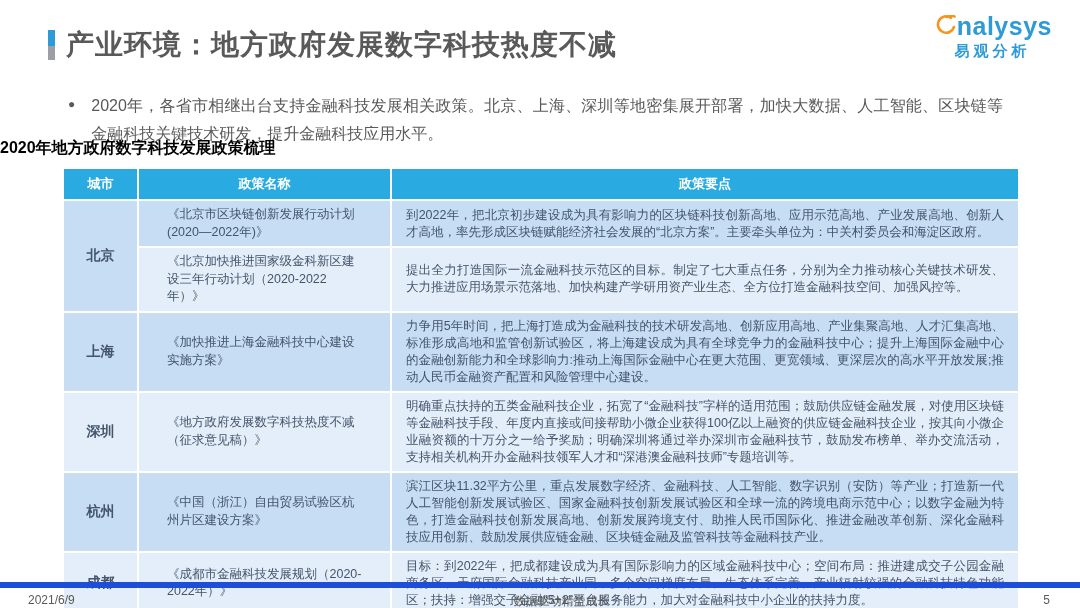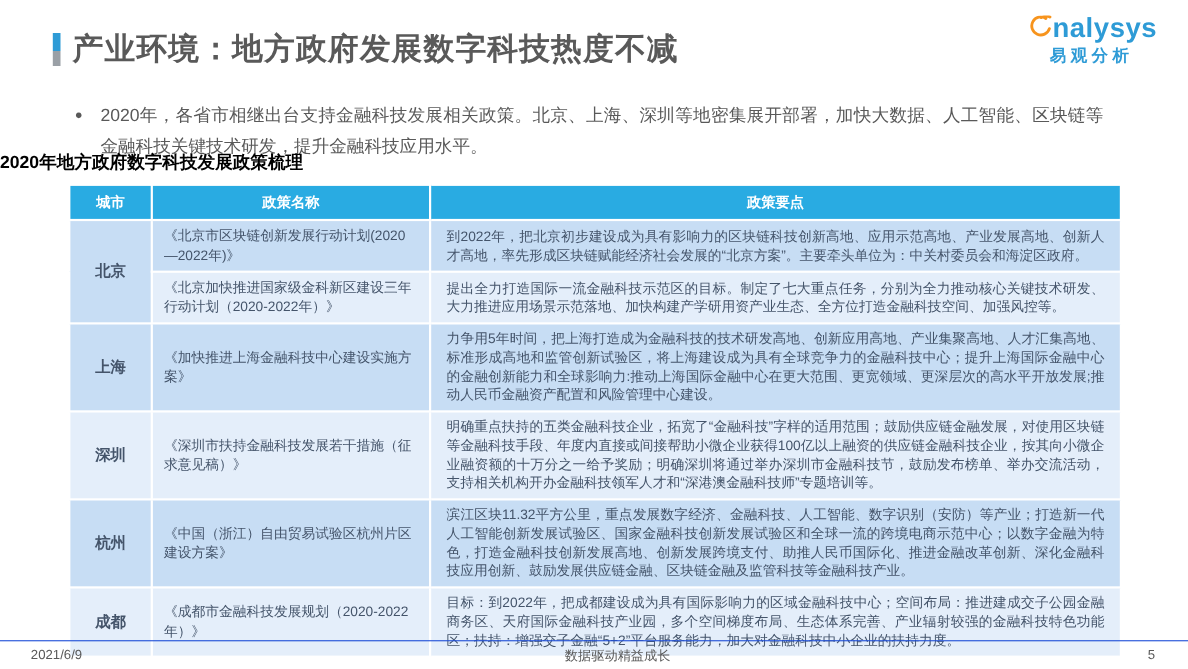--- a/index.html
+++ b/index.html
@@ -34,30 +34,30 @@
                  font-size: 16px; font-weight: bold; color: #000000; }
   .policy-table { position: absolute; top: 167px; left: 62px; width: 956px;
                   border-collapse: collapse; table-layout: fixed; }
   .policy-table th, .policy-table td { border: 2px solid #ffffff; }
   .policy-table th {
     background: var(--header-bg, #29ABE2); color: #ffffff;
     font-size: 13px; font-weight: bold; height: 32px; text-align: center;
   }
   .policy-table td { color: #44546A; vertical-align: middle; }
   td.city-cell { text-align: center; font-size: 14px; font-weight: bold; }
-  td.name-cell { font-size: 12.5px; line-height: 1.4; padding: 5px 10px; }
+  td.name-cell { font-size: 12.5px; line-height: 1.4; padding: 5px 28px; }
   td.points-cell { font-size: 12.5px; line-height: 1.36; padding: 5px 14px; text-align: justify; }
   .bg-a { background: var(--row-dark, #C7DDF4); }
   .bg-b { background: var(--row-light, #E4EEFA); }
 
   .watermark { position: absolute; top: 290px; left: 560px; opacity: 0.22; pointer-events: none; }
 
   
   .footer { position: absolute; left: 0; bottom: 0; width: 1080px; height: 26px;
-            border-top: 1px solid #1d4ed8; font-size: 12px; color: #595959; }
+            border-top: 6px solid #1d4ed8; font-size: 12px; color: #595959; }
   .footer-date { position: absolute; left: 28px; top: 5px; }
   .footer-slogan { position: absolute; left: 0; width: 100%; text-align: center; top: 5px; padding-left: 43px; }
   .footer-page { position: absolute; right: 30px; top: 5px; }
 </style>
 </head>
 <body>
 
 <div class="slide">
 
   <div class="title-row">
@@ -108,21 +108,21 @@
         <td class="name-cell bg-b">《北京加快推进国家级金科新区建设三年行动计划（2020-2022年）》</td>
         <td class="points-cell bg-b">提出全力打造国际一流金融科技示范区的目标。制定了七大重点任务，分别为全力推动核心关键技术研发、大力推进应用场景示范落地、加快构建产学研用资产业生态、全方位打造金融科技空间、加强风控等。</td>
       </tr>
       <tr>
         <td class="city-cell bg-a">上海</td>
         <td class="name-cell bg-a">《加快推进上海金融科技中心建设实施方案》</td>
         <td class="points-cell bg-a">力争用5年时间，把上海打造成为金融科技的技术研发高地、创新应用高地、产业集聚高地、人才汇集高地、标准形成高地和监管创新试验区，将上海建设成为具有全球竞争力的金融科技中心；提升上海国际金融中心的金融创新能力和全球影响力:推动上海国际金融中心在更大范围、更宽领域、更深层次的高水平开放发展;推动人民币金融资产配置和风险管理中心建设。</td>
       </tr>
       <tr>
         <td class="city-cell bg-b">深圳</td>
-        <td class="name-cell bg-b">《深圳市扶持金融科技发展若干措施（征求意见稿）》</td>
+        <td class="name-cell bg-b">《地方政府发展数字科技热度不减（征求意见稿）》</td>
         <td class="points-cell bg-b">明确重点扶持的五类金融科技企业，拓宽了“金融科技”字样的适用范围；鼓励供应链金融发展，对使用区块链等金融科技手段、年度内直接或间接帮助小微企业获得100亿以上融资的供应链金融科技企业，按其向小微企业融资额的十万分之一给予奖励；明确深圳将通过举办深圳市金融科技节，鼓励发布榜单、举办交流活动，支持相关机构开办金融科技领军人才和“深港澳金融科技师”专题培训等。</td>
       </tr>
       <tr>
         <td class="city-cell bg-a">杭州</td>
         <td class="name-cell bg-a">《中国（浙江）自由贸易试验区杭州片区建设方案》</td>
         <td class="points-cell bg-a">滨江区块11.32平方公里，重点发展数字经济、金融科技、人工智能、数字识别（安防）等产业；打造新一代人工智能创新发展试验区、国家金融科技创新发展试验区和全球一流的跨境电商示范中心；以数字金融为特色，打造金融科技创新发展高地、创新发展跨境支付、助推人民币国际化、推进金融改革创新、深化金融科技应用创新、鼓励发展供应链金融、区块链金融及监管科技等金融科技产业。</td>
       </tr>
       <tr>
         <td class="city-cell bg-b">成都</td>
         <td class="name-cell bg-b">《成都市金融科技发展规划（2020-2022年）》</td>

